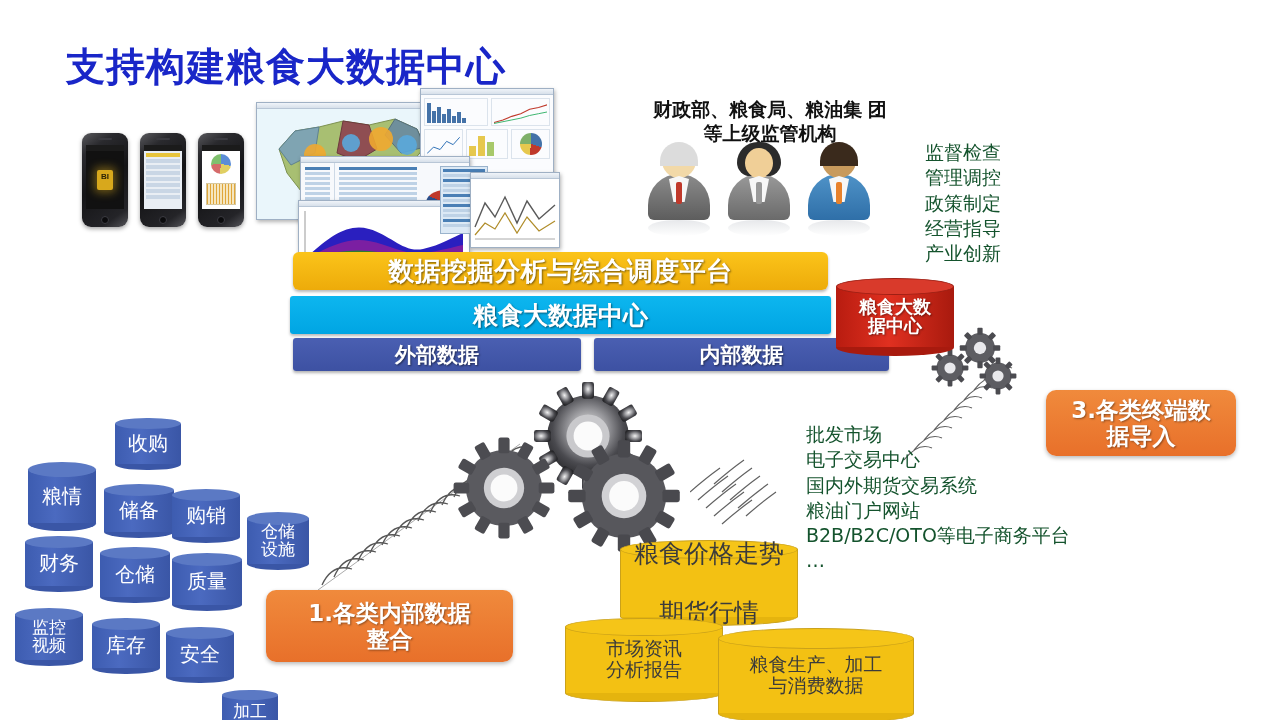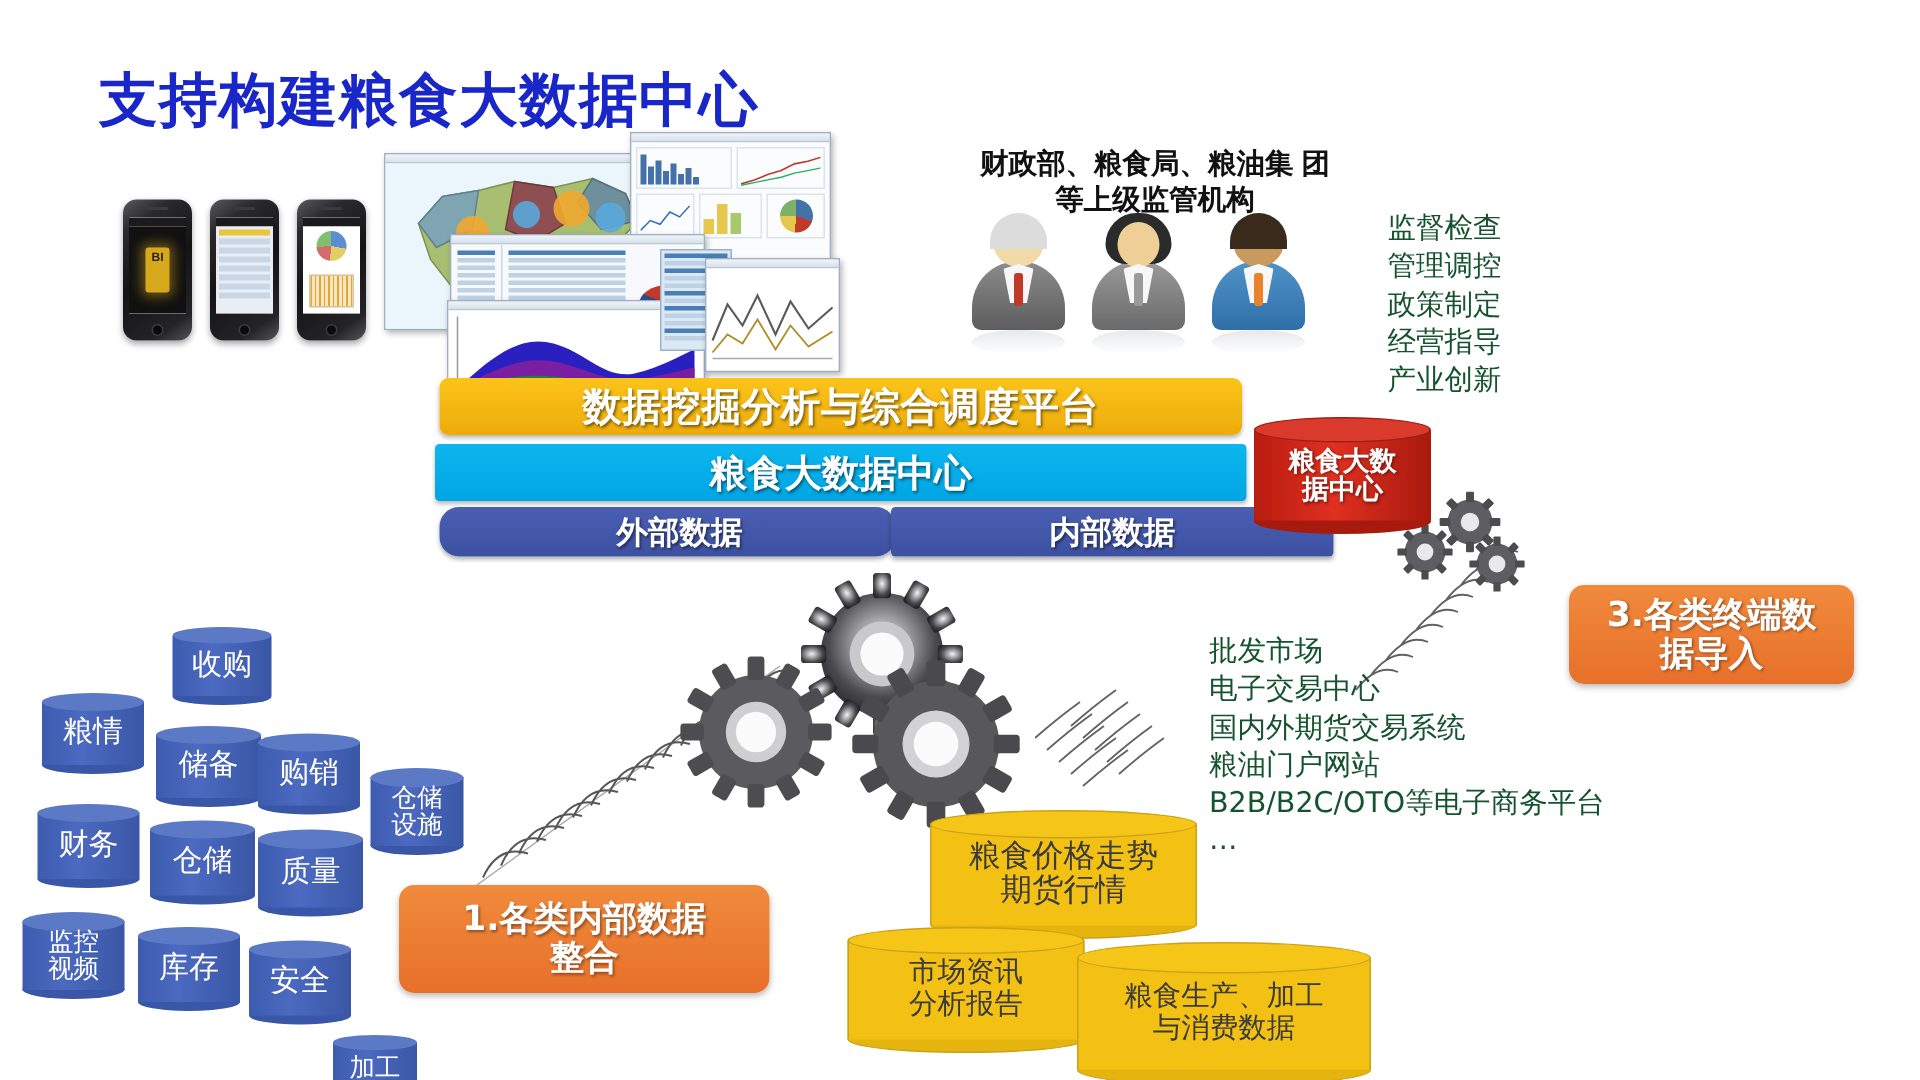--- a/index.html
+++ b/index.html
@@ -27,21 +27,21 @@
     box-shadow:0 2px 4px rgba(0,0,0,.35);padding:3px;box-sizing:border-box;}
   .phone .scr{position:absolute;left:4px;top:12px;width:38px;height:64px;background:#f2f2f2;overflow:hidden;}
   .phone .hbtn{position:absolute;left:50%;bottom:3px;width:8px;height:8px;margin-left:-4px;border-radius:50%;
     background:#0b0b0d;border:1px solid #3c3c42;box-sizing:border-box;}
   .phone .spk{position:absolute;left:50%;top:5px;width:14px;height:2px;margin-left:-7px;border-radius:1px;background:#3a3a40;}
   #phone-1{left:0;}
   #phone-2{left:58px;}
   #phone-3{left:116px;}
   .scr-bar{height:6px;background:#1b1b1b;}
   .scr-dark{height:58px;background:#111;display:flex;align-items:center;justify-content:center;}
-  .bi-logo{width:16px;height:30px;background:#d8a81c;border-radius:2px;
+  .bi-logo{width:16px;height:20px;background:#d8a81c;border-radius:2px;
      box-shadow:0 0 8px 3px rgba(216,168,28,.45);
      font-size:8px;color:#2a2206;text-align:center;line-height:13px;font-weight:bold;}
   .scr-list{background:#e9eef4;height:58px;padding:2px;box-sizing:border-box;}
   .scr-list .row{height:4px;background:#c9d6e5;margin-bottom:2px;}
   .scr-list .row.hi{background:#e8c53c;}
   .scr-chart{background:#fff;height:58px;position:relative;}
   .mini-pie{position:absolute;left:9px;top:3px;width:20px;height:20px;border-radius:50%;
     background:conic-gradient(#5b8dd6 0 28%,#e0cf62 28% 52%,#d56a6a 52% 74%,#7fc06e 74% 100%);}
   .mini-bars{position:absolute;left:4px;bottom:4px;width:30px;height:22px;background:#f5e6bf;
      border:1px solid #d6c79d;box-sizing:border-box;
@@ -82,22 +82,22 @@
   #person-1{left:0;}
   #person-2{left:80px;}
   #person-3{left:160px;}
 
   
   #bar-platform{left:293px;top:252px;width:535px;height:38px;border-radius:6px;
     background:linear-gradient(#fbc41a,#edab0a);
     box-shadow:0 2px 3px rgba(0,0,0,.28);}
   #bar-center{left:290px;top:296px;width:541px;height:38px;border-radius:3px;
     background:linear-gradient(#0db6ef,#00a5e3);box-shadow:0 2px 3px rgba(0,0,0,.28);}
-  #bar-external{left:293px;top:338px;width:288px;height:33px;border-radius:13px;
-    background:linear-gradient(#4a5fb2,#3d51a2);box-shadow:0 2px 3px rgba(0,0,0,.3);padding-left:16px;}
+  #bar-external{left:293px;top:338px;width:288px;height:33px;border-radius:3px;
+    background:linear-gradient(#4a5fb2,#3d51a2);box-shadow:0 2px 3px rgba(0,0,0,.3);}
   #bar-internal{left:594px;top:338px;width:295px;height:33px;border-radius:3px;
     background:linear-gradient(#4a5fb2,#3d51a2);box-shadow:0 2px 3px rgba(0,0,0,.3);}
   .bartxt{width:100%;height:100%;display:flex;align-items:center;justify-content:center;
     color:#fff;font-weight:bold;text-shadow:1px 1px 2px rgba(0,0,0,.5);
     font-family:"DejaVu Sans","Liberation Sans",sans-serif;}
   #bar-platform .bartxt{font-size:26px;letter-spacing:.5px;}
   #bar-center .bartxt{font-size:25px;}
   #bar-external .bartxt,#bar-internal .bartxt{font-size:21px;}
 
   
@@ -564,21 +564,21 @@
 
   <div id="internal-cyl-layer">
       <div class="cyl blue" style="left: 115px; top: 418px; width: 66px; height: 52px; z-index: 10;">
         <div class="bot"></div>
         <div class="mid"></div>
         <div class="top"></div>
         <div class="lbl" style="font-size: 20px;">
           <span>收购</span>
         </div>
       </div>
-      <div class="cyl blue" style="left: 28px; top: 462px; width: 68px; height: 54px; z-index: 11; border-radius: 15px;">
+      <div class="cyl blue" style="left: 28px; top: 462px; width: 68px; height: 69px; z-index: 11; border-radius: 15px;">
         <div class="bot"></div>
         <div class="mid"></div>
         <div class="top"></div>
         <div class="lbl" style="font-size: 20px;">
           <span>粮情</span>
         </div>
       </div>
       <div class="cyl blue" style="left: 104px; top: 484px; width: 70px; height: 54px; z-index: 12;">
         <div class="bot"></div>
         <div class="mid"></div>
@@ -661,21 +661,21 @@
           <span>加工</span>
         </div>
       </div>
     </div>
 
   <div id="external-cyl-layer">
       <div class="cyl yellow" style="left: 620px; top: 540px; width: 178px; height: 86px; z-index: 10;">
         <div class="bot"></div>
         <div class="mid"></div>
         <div class="top"></div>
-        <div class="lbl" style="font-size: 21px;">
+        <div class="lbl" style="font-size: 25px; justify-content: space-between;">
           <span>粮食价格走势</span>
           <span>期货行情</span>
         </div>
       </div>
       <div class="cyl yellow" style="left: 565px; top: 618px; width: 158px; height: 84px; z-index: 11;">
         <div class="bot"></div>
         <div class="mid"></div>
         <div class="top"></div>
         <div class="lbl" style="font-size: 19px;">
           <span>市场资讯</span>

